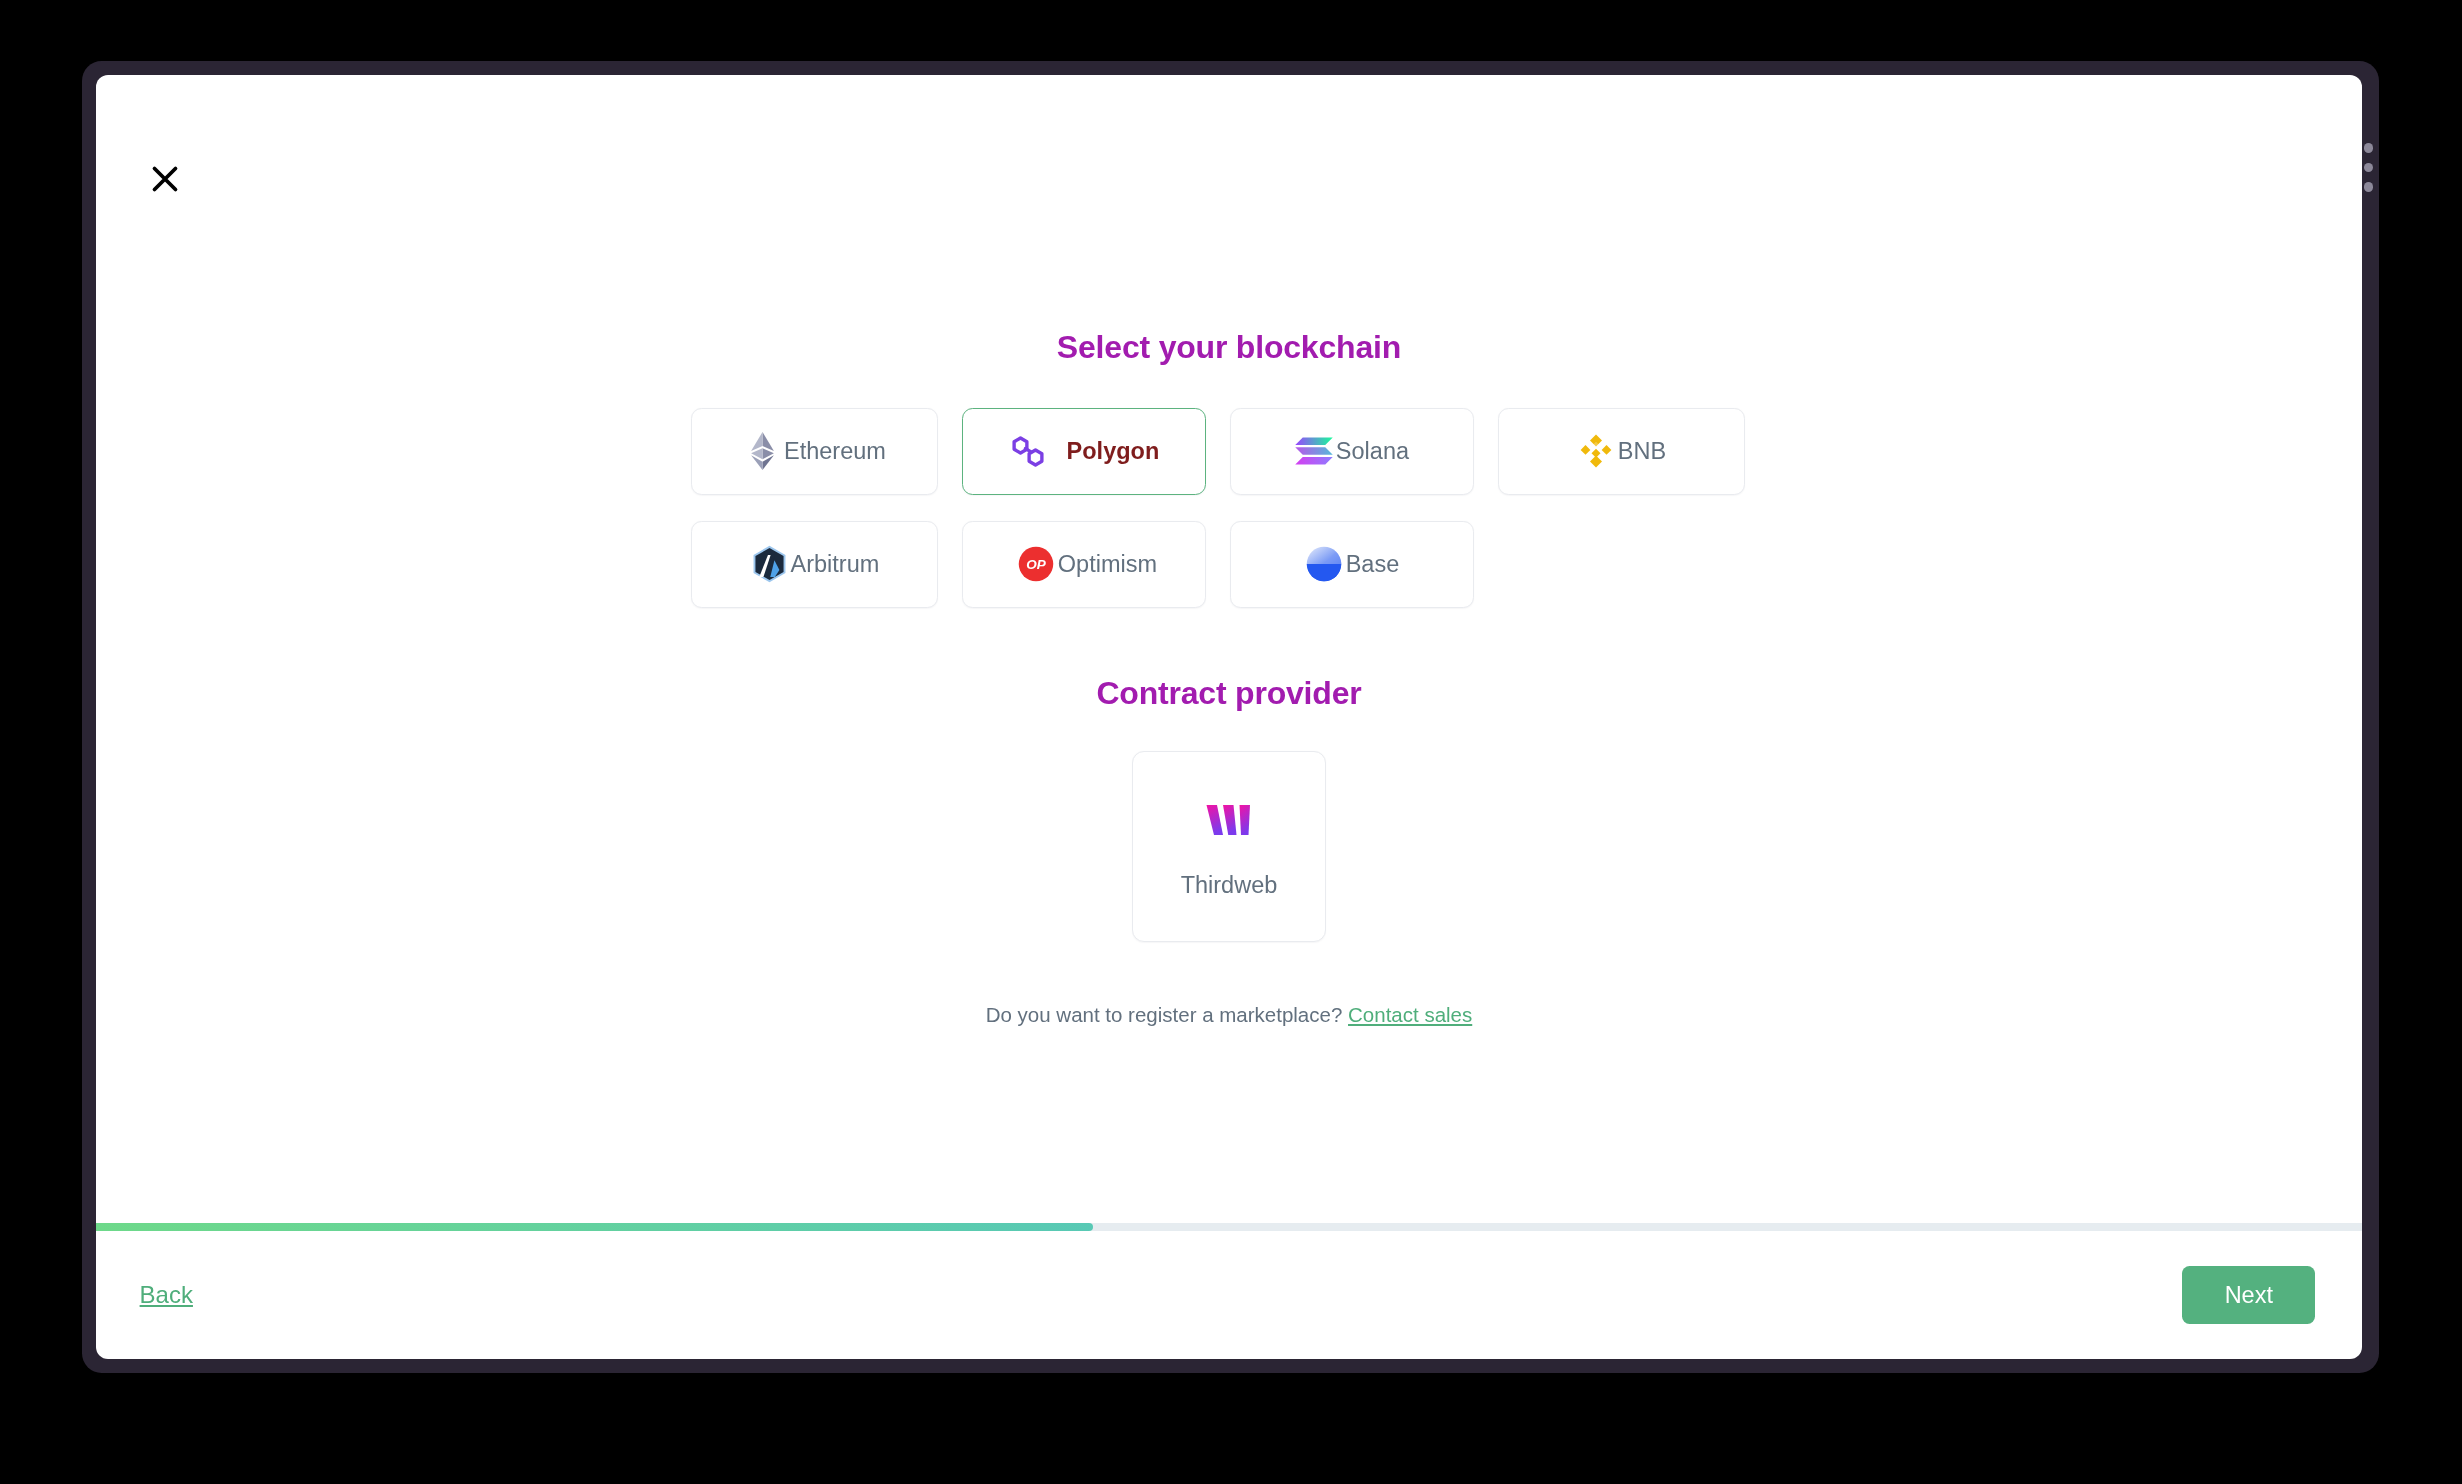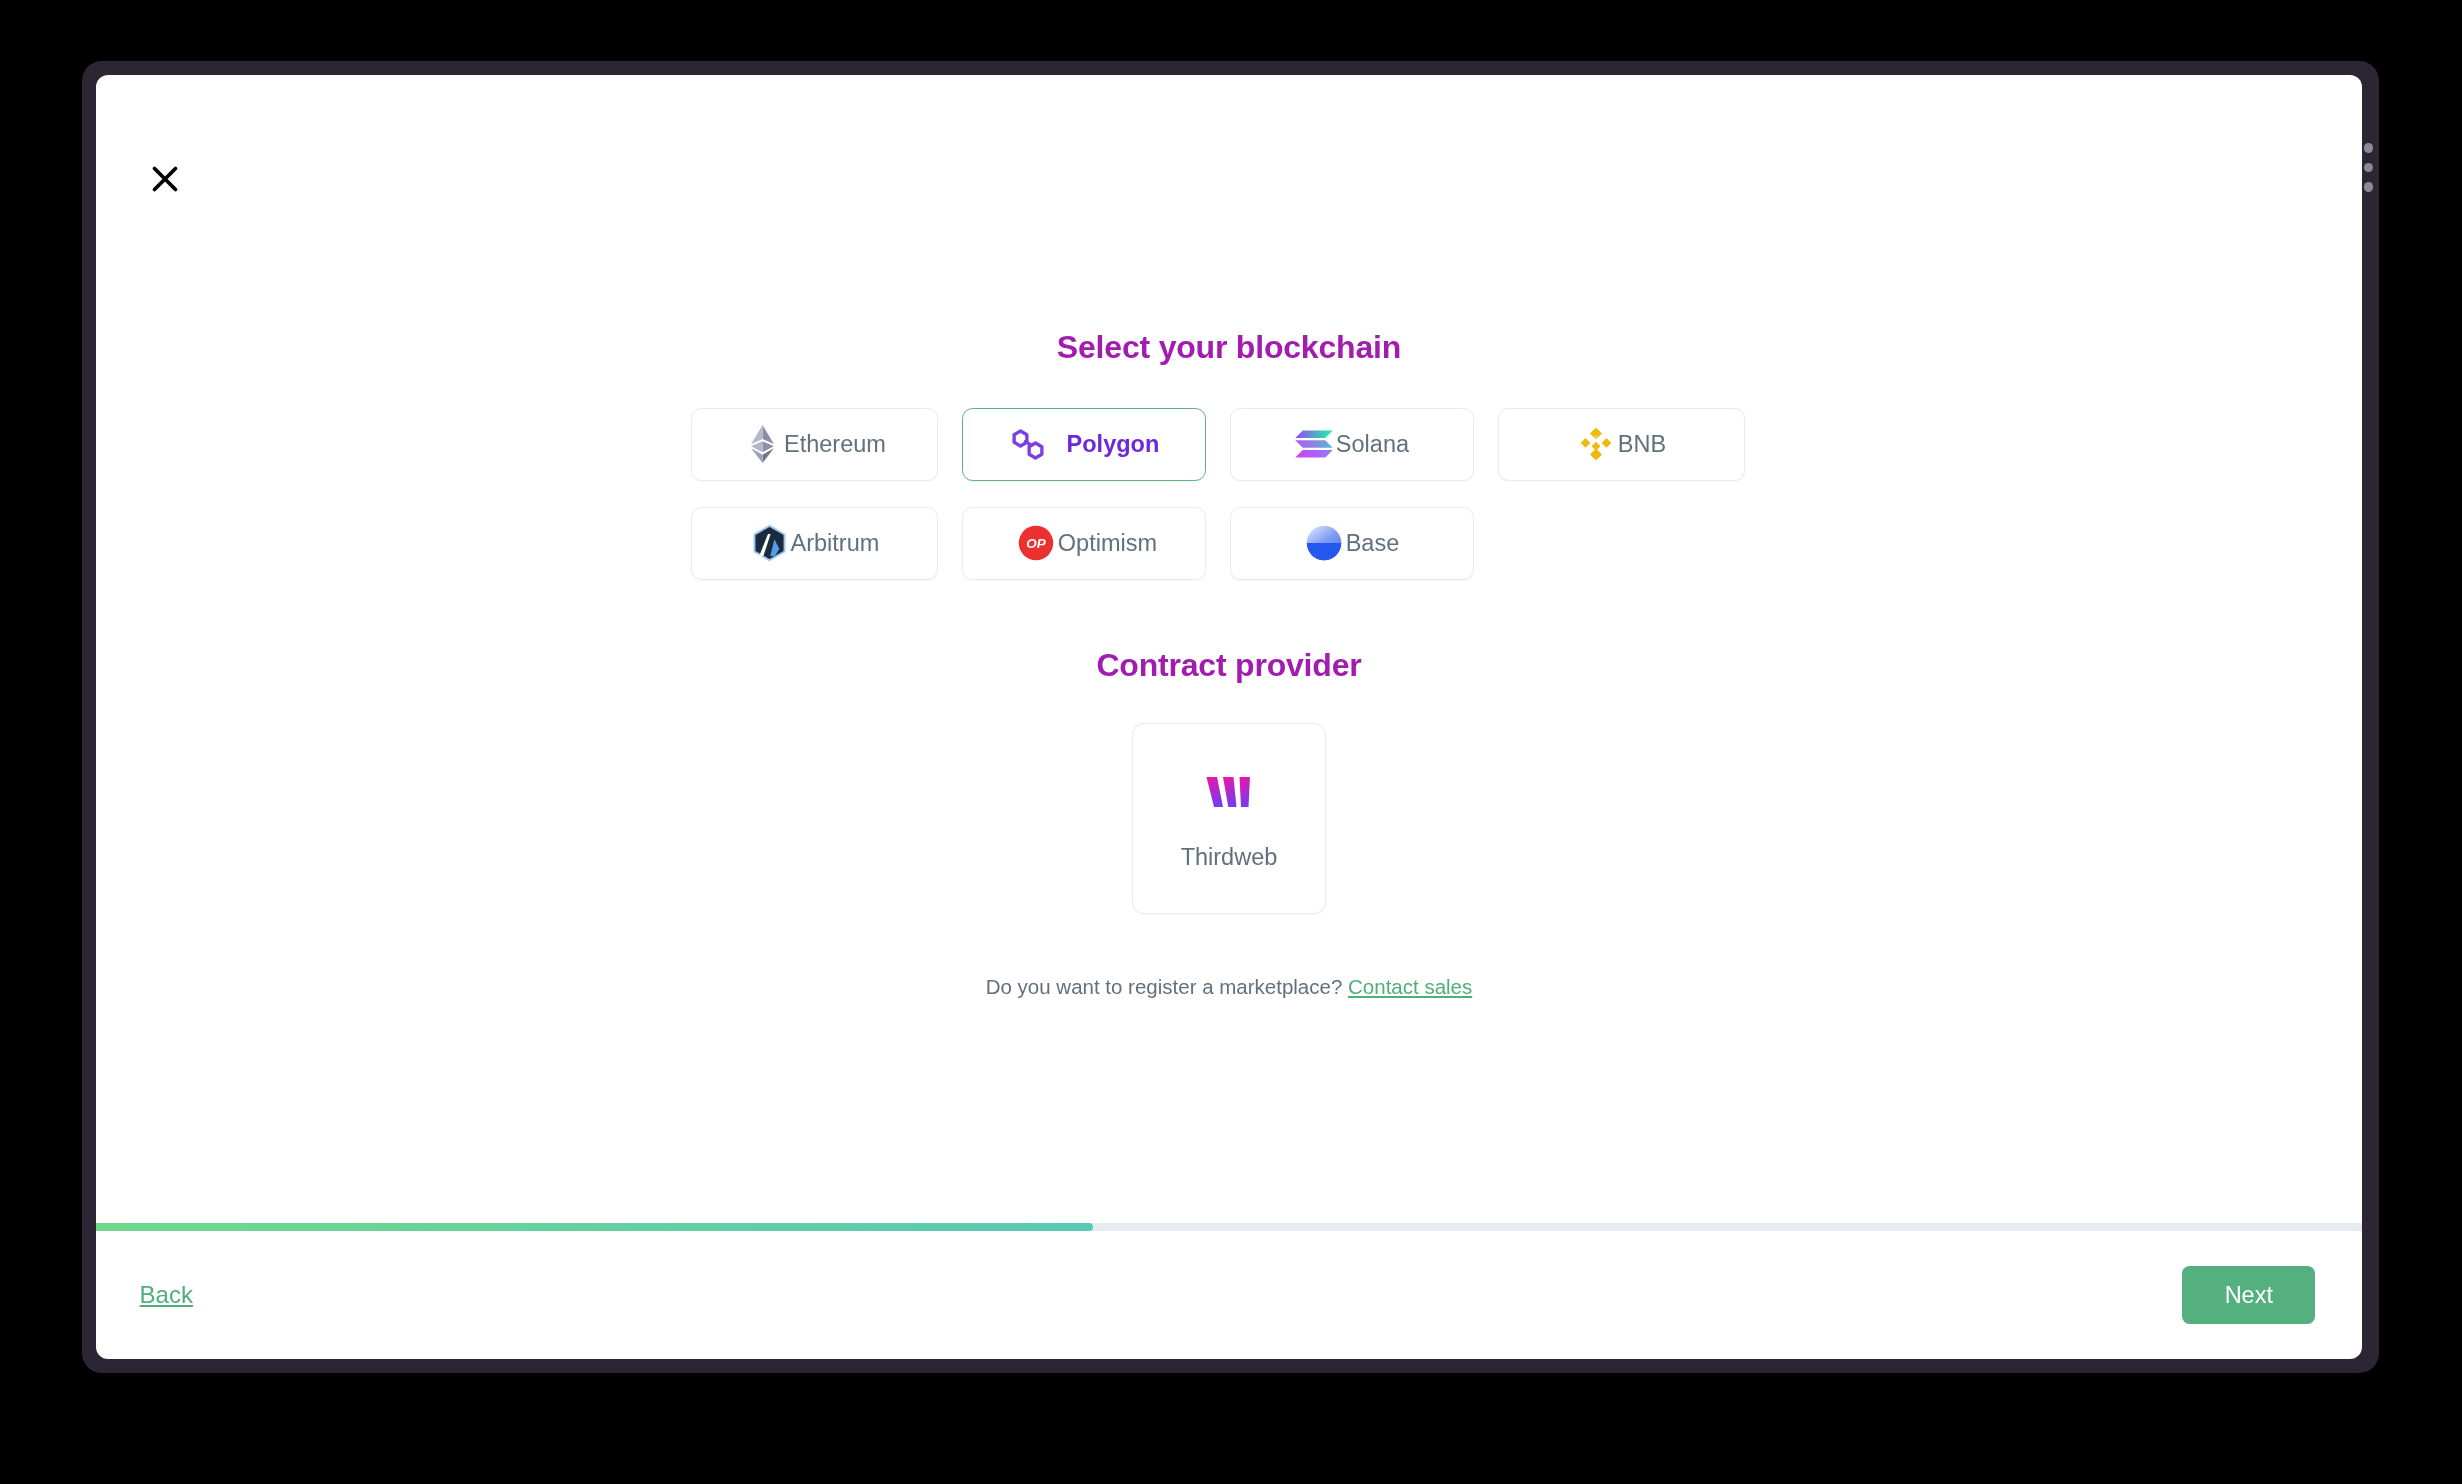--- a/index.html
+++ b/index.html
@@ -89,21 +89,21 @@
   #chain-grid {
     margin-top: 42px;
     width: 1076px;
     display: flex;
     flex-wrap: wrap;
     gap: 26px 24px;
     justify-content: flex-start;
   }
 
   .chain-btn {
-    height: 73px;
+    height: 87px;
     box-sizing: border-box;
     border: 1.5px solid #e9ebef;
     border-radius: 10.6px;
     background: #ffffff;
     display: flex;
     align-items: center;
     justify-content: center;
     gap: 2px;
     padding: 0 26px;
     cursor: pointer;
@@ -111,21 +111,21 @@
   }
   .chain-btn .chain-label {
     font-size: 23.5px;
     color: #62707e;
     white-space: nowrap;
   }
   .chain-btn.selected {
     border-color: #5cb37f;
   }
   .chain-btn.selected .chain-label {
-    color: #6d28d9;
+    color: #7f1d1d;
     font-weight: bold;
     margin-left: 17px;
   }
   .chain-icon {
     width: 39px;
     height: 39px;
     flex: 0 0 39px;
     display: flex;
     align-items: center;
     justify-content: center;

